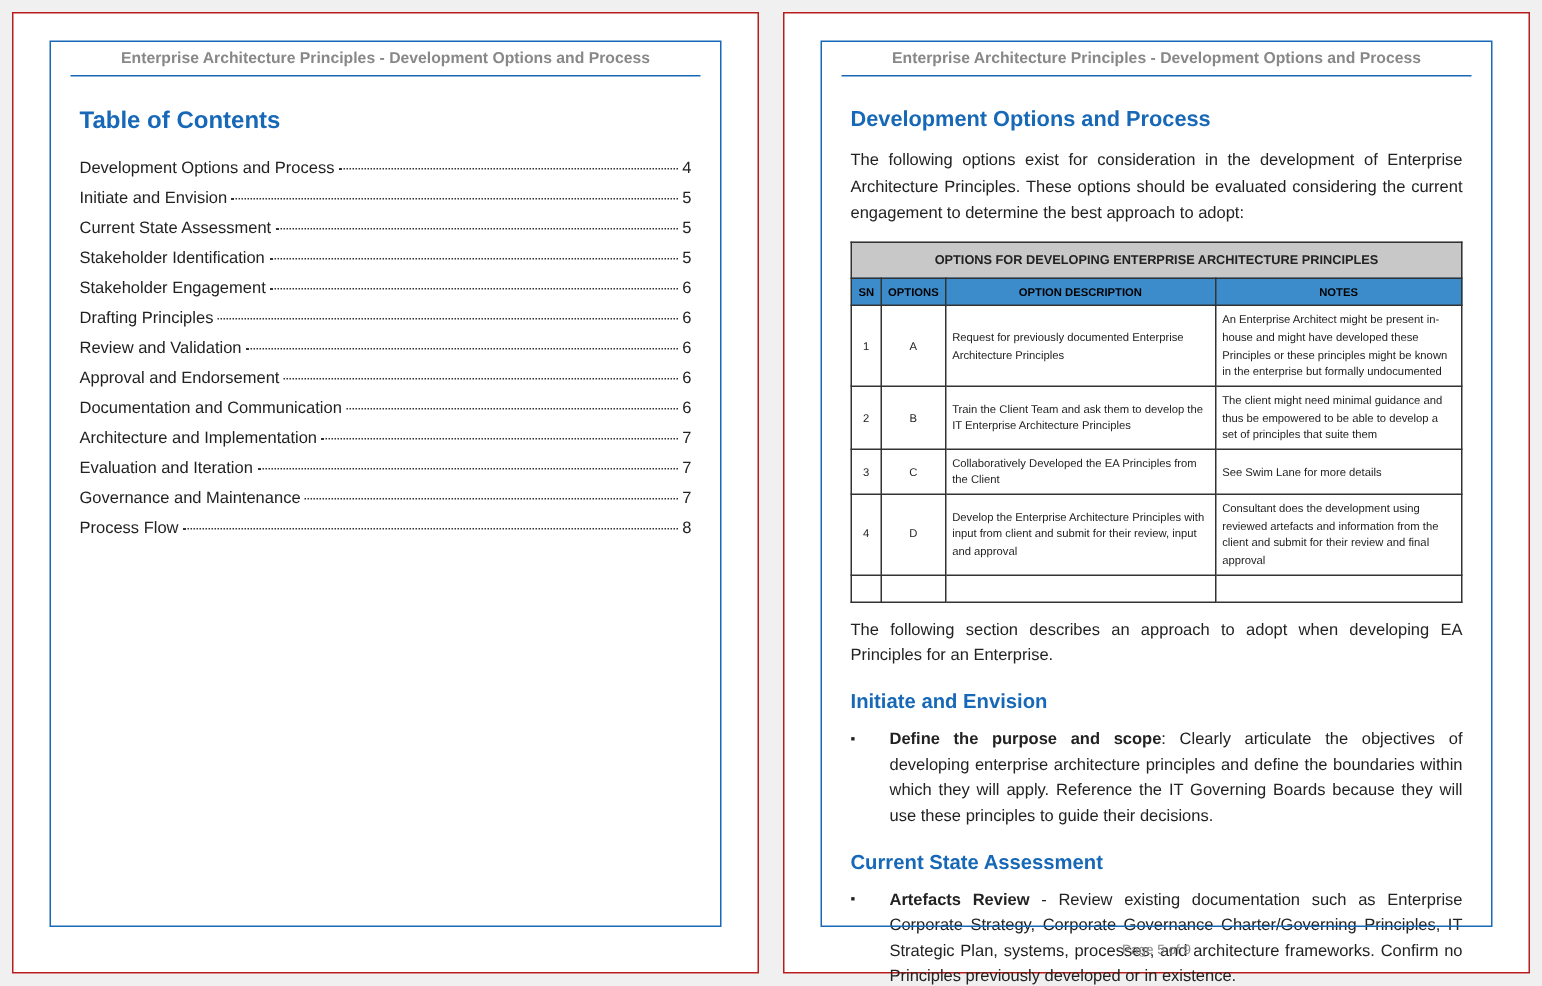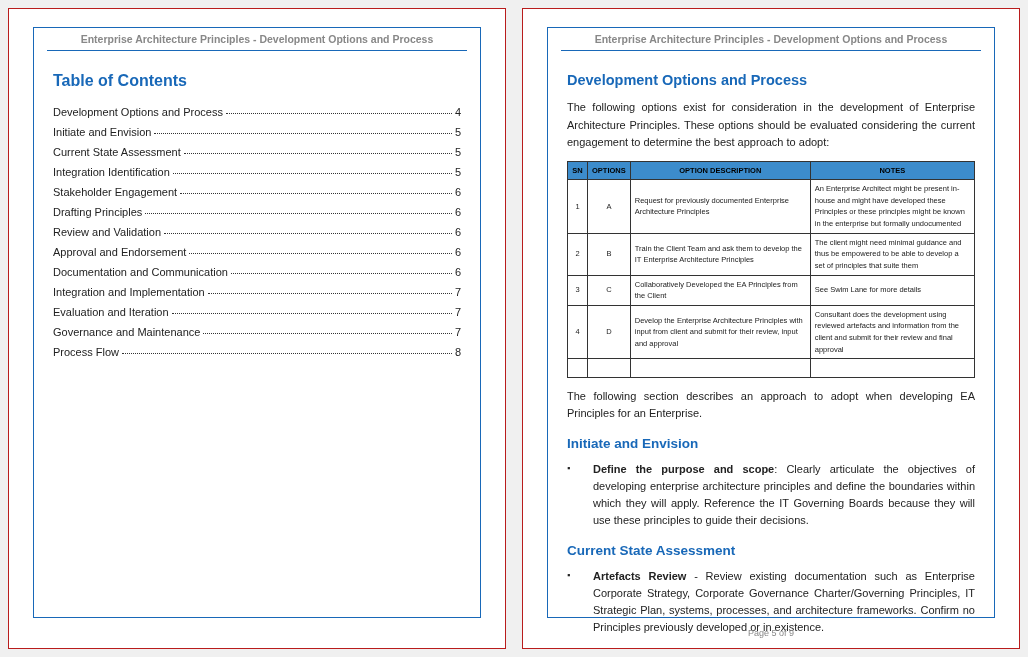--- a/index.html
+++ b/index.html
@@ -154,21 +154,21 @@
           <span class="toc-label">Initiate and Envision</span>
           <span class="toc-dots"></span>
           <span class="toc-page">5</span>
         </div>
         <div class="toc-row">
           <span class="toc-label">Current State Assessment</span>
           <span class="toc-dots"></span>
           <span class="toc-page">5</span>
         </div>
         <div class="toc-row">
-          <span class="toc-label">Integration Identification</span>
+          <span class="toc-label">Stakeholder Identification</span>
           <span class="toc-dots"></span>
           <span class="toc-page">5</span>
         </div>
         <div class="toc-row">
           <span class="toc-label">Stakeholder Engagement</span>
           <span class="toc-dots"></span>
           <span class="toc-page">6</span>
         </div>
         <div class="toc-row">
           <span class="toc-label">Drafting Principles</span>
@@ -184,21 +184,21 @@
           <span class="toc-label">Approval and Endorsement</span>
           <span class="toc-dots"></span>
           <span class="toc-page">6</span>
         </div>
         <div class="toc-row">
           <span class="toc-label">Documentation and Communication</span>
           <span class="toc-dots"></span>
           <span class="toc-page">6</span>
         </div>
         <div class="toc-row">
-          <span class="toc-label">Integration and Implementation</span>
+          <span class="toc-label">Architecture and Implementation</span>
           <span class="toc-dots"></span>
           <span class="toc-page">7</span>
         </div>
         <div class="toc-row">
           <span class="toc-label">Evaluation and Iteration</span>
           <span class="toc-dots"></span>
           <span class="toc-page">7</span>
         </div>
         <div class="toc-row">
           <span class="toc-label">Governance and Maintenance</span>
@@ -217,20 +217,23 @@
 <div class="page">
   <div class="page-border"></div>
   <div class="header-title">Enterprise Architecture Principles - Development Options and Process</div>
   <div class="header-underline"></div>
   <div class="content">
     <h1 class="section-title">Development Options and Process</h1>
     <p class="body-para">The following options exist for consideration in the development of Enterprise Architecture Principles. These options should be evaluated considering the current engagement to determine the best approach to adopt:</p>
 
     <table class="options-table">
       <tbody>
+          <tr class="cap-row">
+            <td colspan="4">OPTIONS FOR DEVELOPING ENTERPRISE ARCHITECTURE PRINCIPLES</td>
+          </tr>
       <tr class="head-row">
         <td class="sn-col">SN</td>
         <td class="opt-col">OPTIONS</td>
         <td class="desc-col">OPTION DESCRIPTION</td>
         <td class="notes-col">NOTES</td>
       </tr>
       </tbody>
         <tbody id="options-body">
           <tr>
             <td class="sn-col">1</td>

